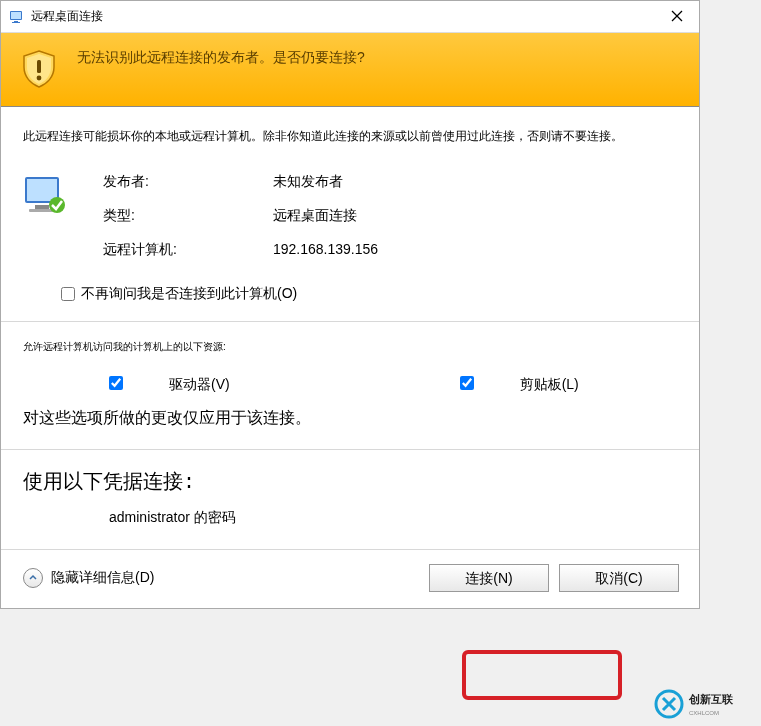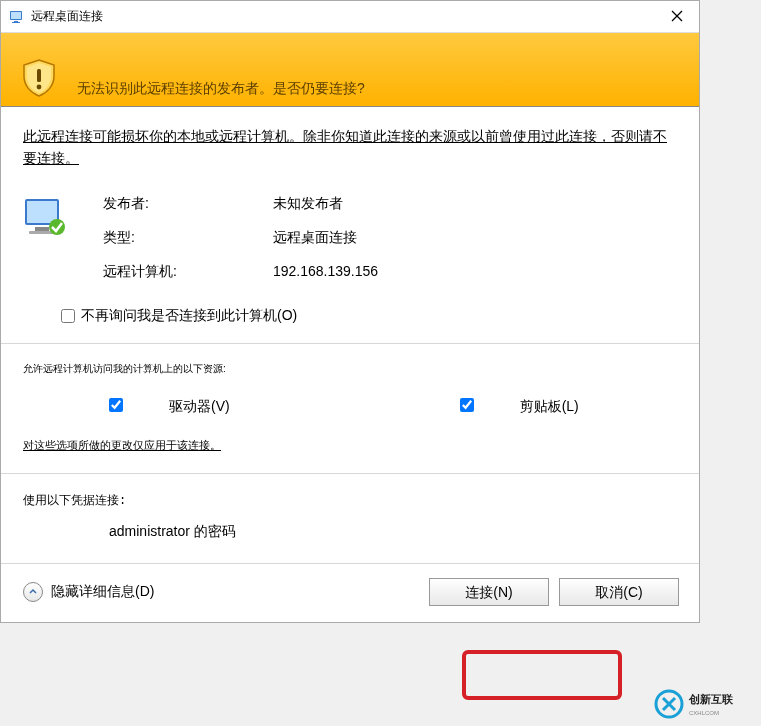--- a/index.html
+++ b/index.html
@@ -55,42 +55,41 @@
       cursor: pointer;
     }
     .close-btn svg {
       width: 12px;
       height: 12px;
     }
     .header-banner {
       background: linear-gradient(to bottom, #ffc93e 0%, #ffb200 100%);
       height: 74px;
       display: flex;
-      align-items: flex-end;
-      padding: 8px 18px;
+      align-items: flex-start;
+      padding: 16px 18px;
       border-bottom: 1px solid #888;
     }
     .shield-icon {
       width: 40px;
       height: 40px;
       margin-right: 18px;
     }
     .header-text {
       color: #5a3e00;
       font-size: 14px;
     }
     .section {
       padding: 18px 22px;
       border-bottom: 1px solid #d8d8d8;
     }
     .description {
       color: #000;
-      font-size: 14px;
+      font-size: 12px;
       line-height: 22px;
-      text-decoration: underline;
     }
     .details-row {
       display: flex;
       align-items: flex-start;
       margin-top: 26px;
     }
     .computer-icon {
       width: 48px;
       height: 48px;
       margin-right: 34px;
@@ -133,30 +132,29 @@
       align-items: flex-start;
       font-size: 14px;
       gap: 40px;
     }
     .resource-checks input[type="checkbox"] {
       width: 14px;
       height: 14px;
       margin-right: 6px;
     }
     .resource-note {
-      font-size: 11px;
-      margin-top: 22px;
-      text-decoration: underline;
+      font-size: 16px;
+      margin-top: 14px;
     }
     .creds-section {
       padding: 18px 22px 22px 22px;
       border-bottom: 1px solid #d8d8d8;
     }
     .creds-label {
-      font-size: 12px;
+      font-size: 20px;
       font-family: Liberation Mono, monospace;
     }
     .creds-value {
       margin-top: 14px;
       margin-left: 86px;
       font-size: 14px;
     }
     .footer {
       padding: 18px 12px 20px 22px;
       display: flex;

